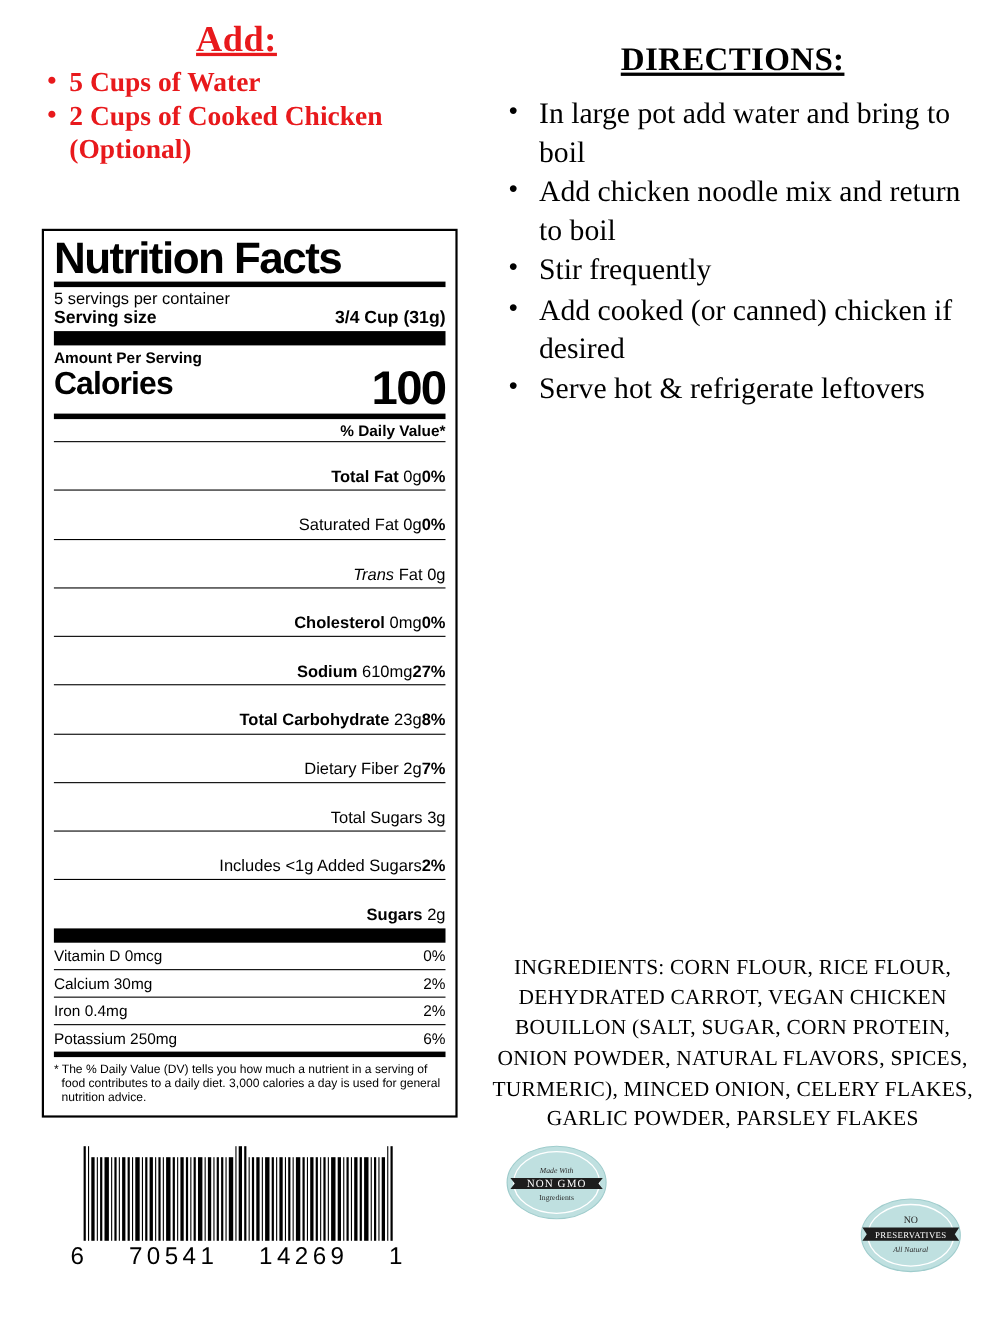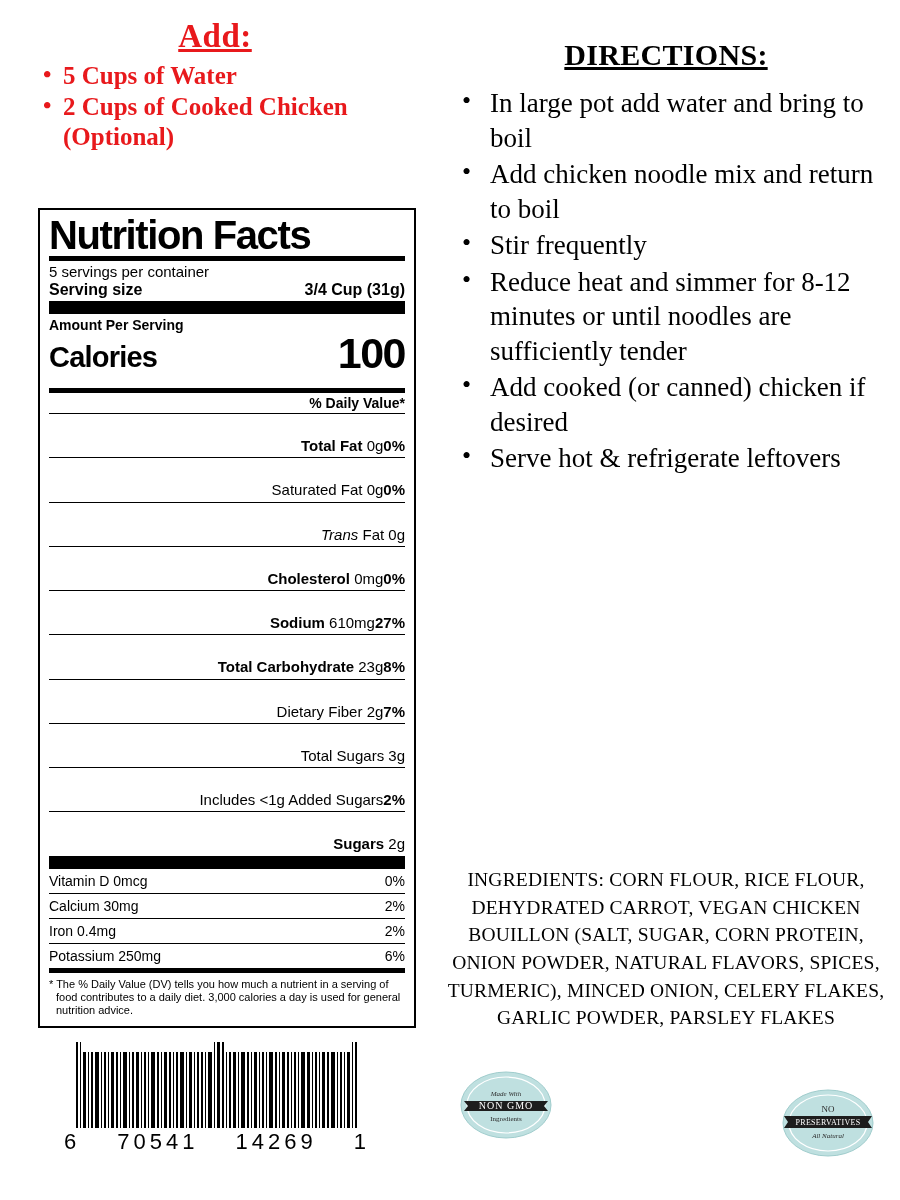--- a/index.html
+++ b/index.html
@@ -94,23 +94,22 @@
     font-weight: bold;
     padding: 0 0 2px 0;
   }
   .nf-amount {
     font-size: 14px;
     font-weight: bold;
     padding: 3px 0 0 0;
   }
   .cal-row {
     display: flex;
-    align-items: flex-end;
     justify-content: space-between;
-    padding-bottom: 14px;
+    padding-bottom: 2px;
   }
   .cal-label {
     font-size: 29px;
     font-weight: bold;
     letter-spacing: -0.8px;
   }
   .cal-value {
     font-size: 43px;
     font-weight: bold;
     letter-spacing: -1.5px;
@@ -240,21 +239,21 @@
     padding: 0 6px;
     box-sizing: border-box;
   }
 
   
   .seal {
     position: absolute;
     width: 92px;
     height: 70px;
   }
-  .seal-nongmo { left: 28px; top: 1070px; }
+  .seal-nongmo { left: 28px; top: 1040px; }
   .seal-nopres { left: 350px; top: 1088px; }
 </style>
 </head>
 <body>
 
 <div class="left-col">
 
   <div class="add-block">
     <div class="add-title">Add:</div>
     <ul class="add-list">
@@ -458,21 +457,20 @@
     </div>
   </div>
 </div>
 
 <div class="right-col">
   <div class="dir-title">DIRECTIONS:</div>
   <ul class="dir-list">
     <li> In large pot add water and bring to boil</li>
     <li>Add chicken noodle mix and return to boil</li>
     <li>Stir frequently</li>
-    <li>Reduce heat and simmer for 8-12 minutes or until noodles are sufficiently tender</li>
     <li>Add cooked (or canned) chicken if desired</li>
     <li>Serve hot &amp; refrigerate leftovers</li>
   </ul>
 
   <div class="ingredients">INGREDIENTS: CORN FLOUR, RICE FLOUR, DEHYDRATED CARROT, VEGAN CHICKEN BOUILLON (SALT, SUGAR, CORN PROTEIN, ONION POWDER, NATURAL FLAVORS, SPICES, TURMERIC), MINCED ONION, CELERY FLAKES, GARLIC POWDER, PARSLEY FLAKES</div>
 
   <div class="seal seal-nongmo">
     <svg viewBox="0 0 92 70" width="92" height="70">
       <ellipse cx="46" cy="35" rx="45" ry="33" fill="#bfe0e0" stroke="#9fcccc" stroke-width="1"></ellipse>
       <ellipse cx="46" cy="35" rx="39" ry="28" fill="none" stroke="#ffffff" stroke-width="1.2"></ellipse>

